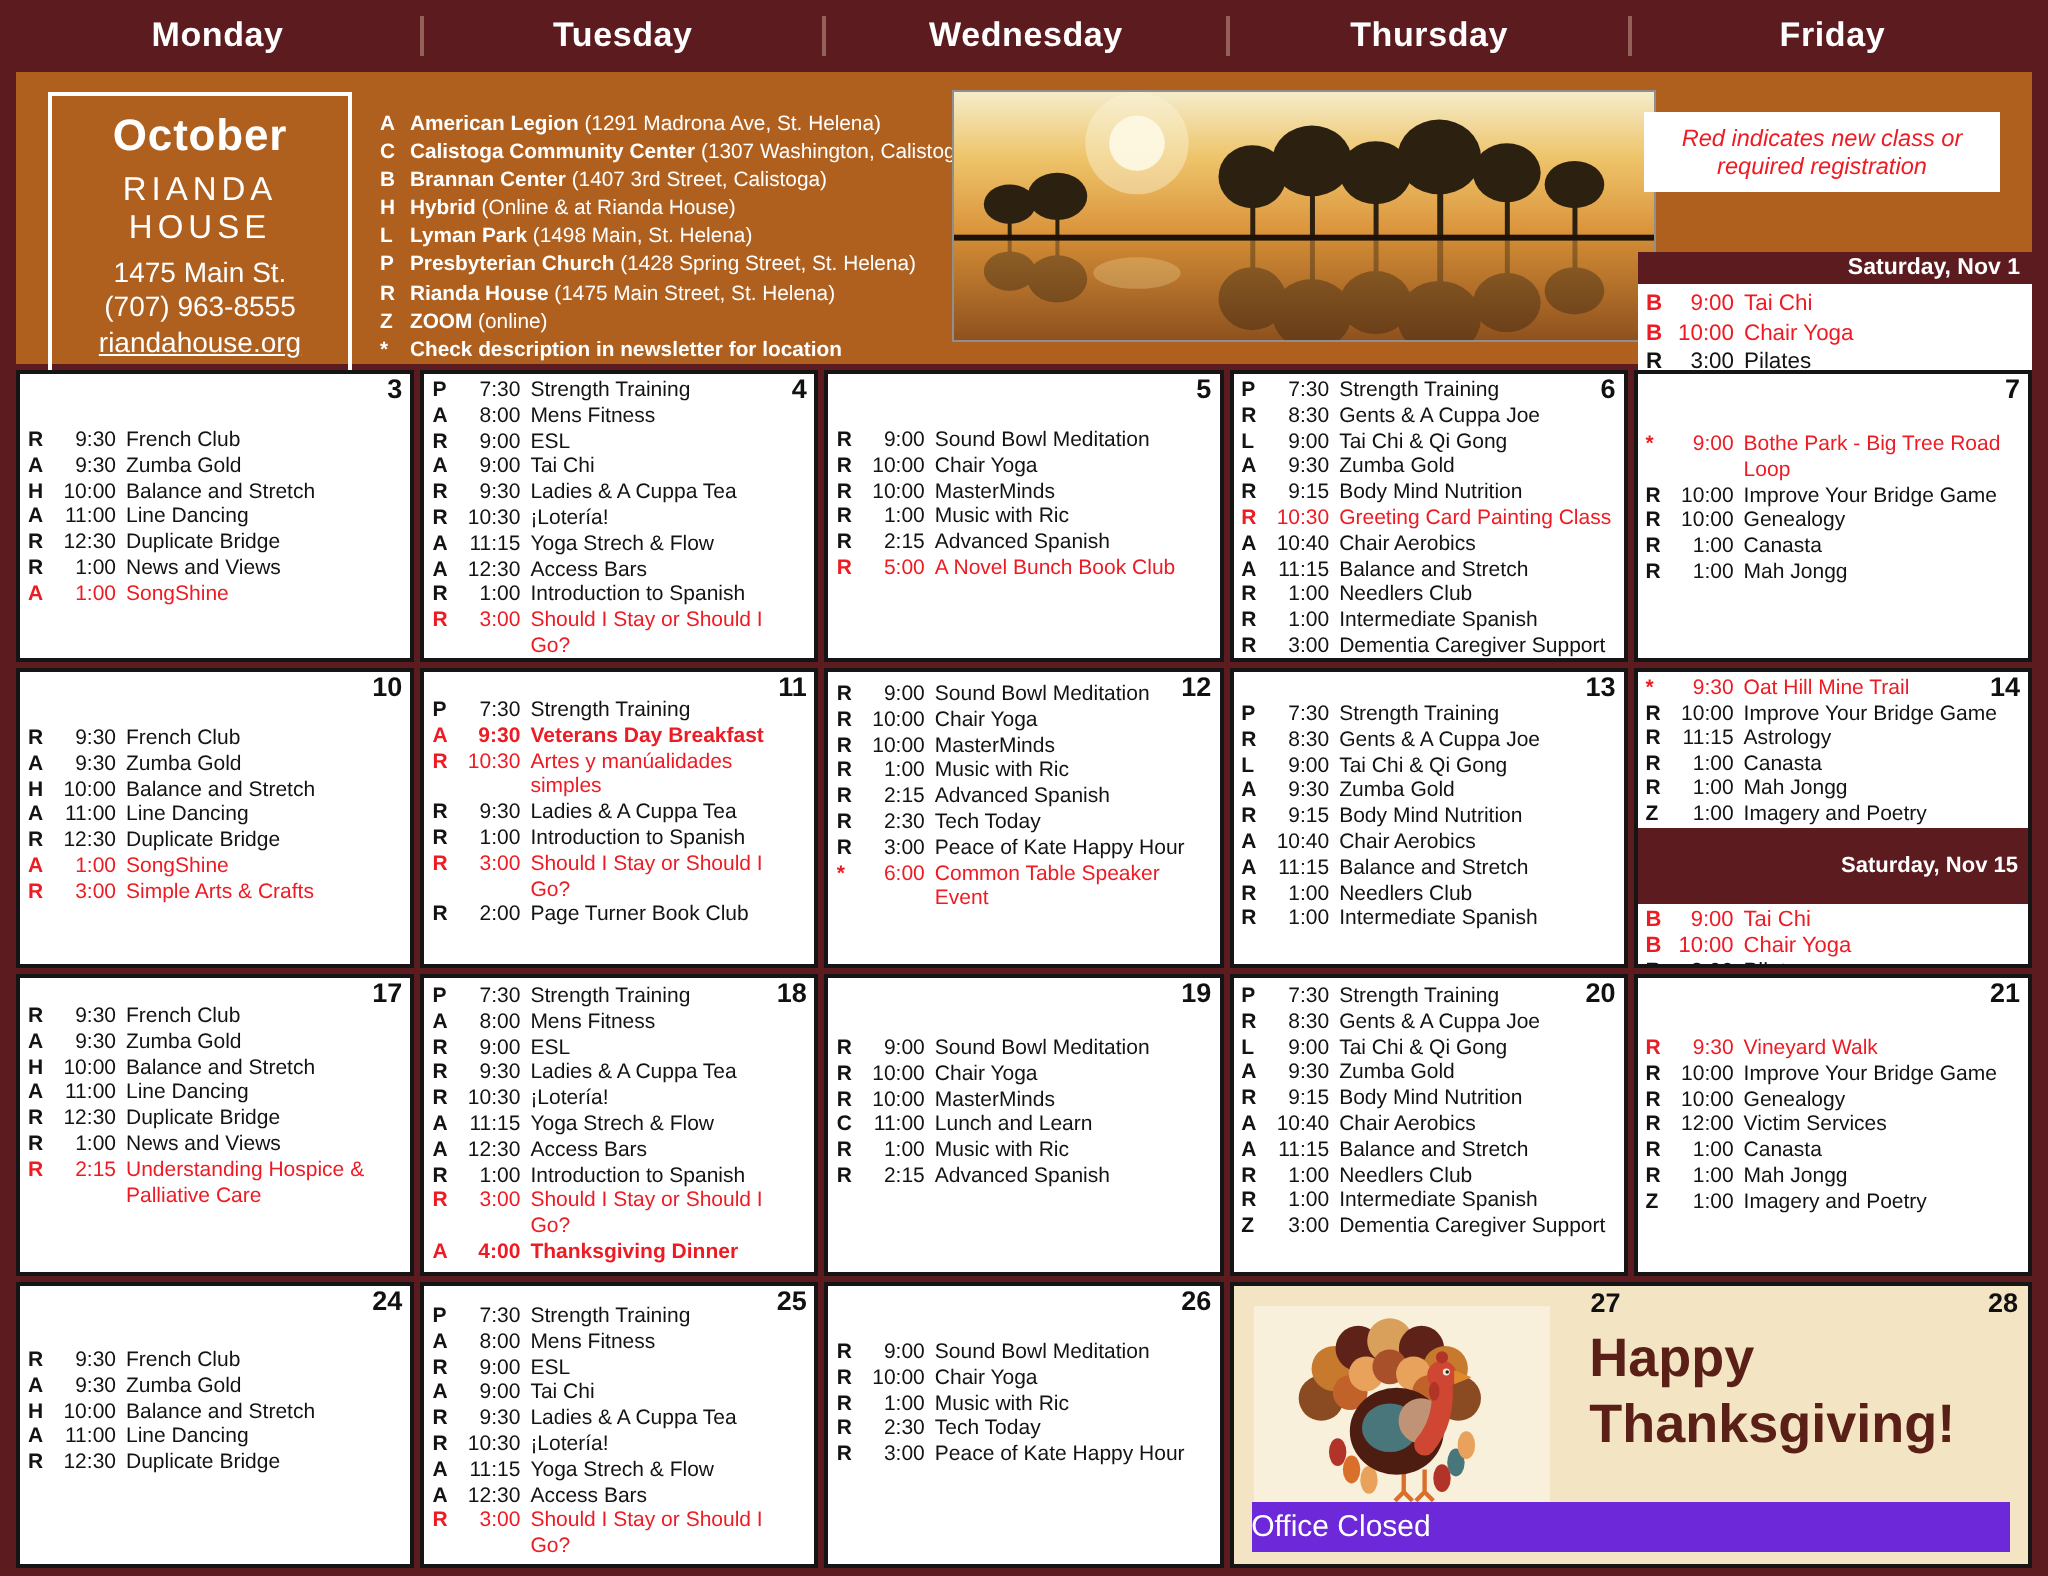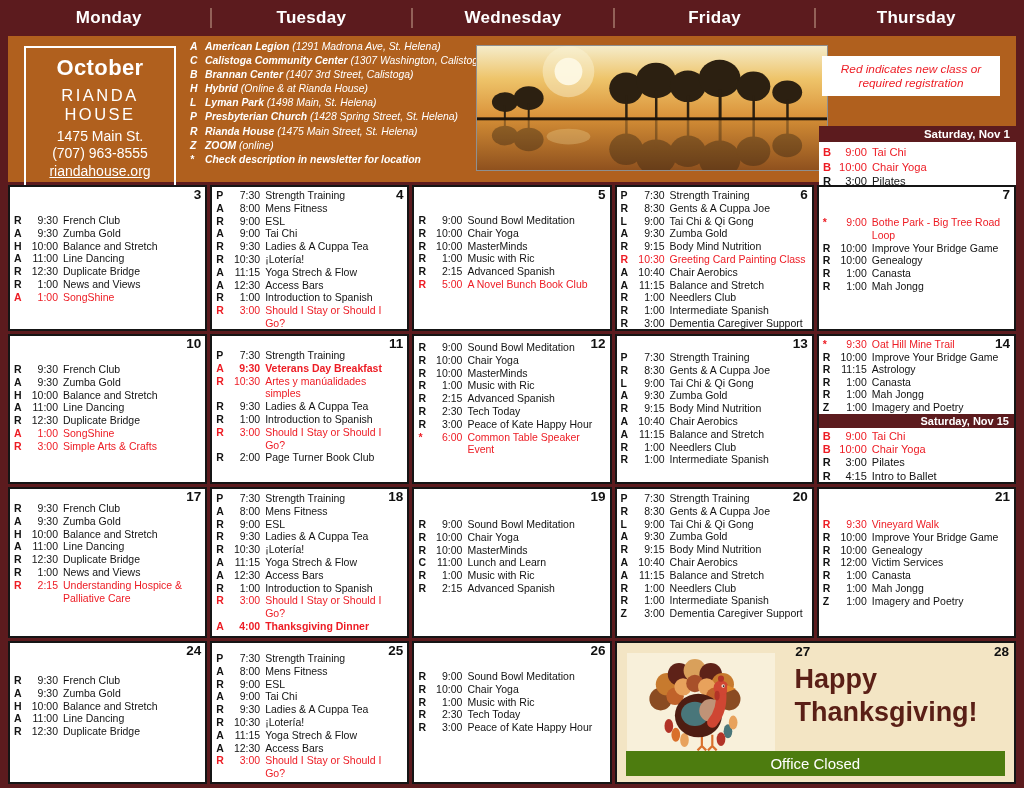--- a/index.html
+++ b/index.html
@@ -11,21 +11,21 @@
   .dayhead + .dayhead{border-left:2px solid rgba(214,183,160,.45);}
   
   .header{position:relative;height:146px;background:#b0601e;}
   .nov-box{position:absolute;left:16px;top:10px;width:152px;border:2px solid #fff;color:#fff;
            text-align:center;padding:7px 2px 9px;box-sizing:border-box;}
   .nov-month{font-size:22px;font-weight:700;letter-spacing:.4px;}
   .nov-org{font-size:16.5px;letter-spacing:2.5px;margin-top:5px;font-weight:400;}
   .nov-addr{font-size:14px;margin-top:4px;line-height:17px;}
   .nov-phone{font-size:14px;line-height:17px;text-align:center;}
   .nov-web{font-size:14px;line-height:18px;text-decoration:underline;color:#fff;display:inline-block;}
-  .legend{position:absolute;left:182px;top:4px;color:#fff;font-size:10.4px;line-height:14.1px;white-space:nowrap;font-style:italic;}
+  .legend{position:absolute;left:182px;top:20px;color:#fff;font-size:10.4px;line-height:14.1px;white-space:nowrap;}
   .lrow .lc{display:inline-block;width:15px;font-weight:700;}
   .lrow .ln{font-weight:700;}
   .lrow .ld{font-weight:400;}
   .landscape{position:absolute;left:468px;top:9px;width:352px;height:126px;border:1px solid #8f8f8f;
              box-sizing:border-box;background:#e9b95a;}
   .landscape svg{display:block;width:100%;height:100%;}
   .note-box{position:absolute;right:16px;top:20px;width:178px;background:#fff;color:#ed1c24;
             font-style:italic;font-size:11.8px;line-height:14px;text-align:center;padding:6px 3px;box-sizing:border-box;}
   .sat1{position:absolute;right:0;top:66px;width:197px;margin-top:24px;}
   .satbanner{background:#5c1b1e;color:#fff;font-weight:700;font-size:11.5px;text-align:right;padding:2px 6px;}
@@ -35,45 +35,45 @@
   .cell{background:#fff;border:2px solid #151515;position:relative;box-sizing:border-box;padding:1px 4px;overflow:hidden;}
   .dnum{position:absolute;top:0;right:4px;font-weight:700;font-size:13.5px;color:#111;}
   .ev{display:flex;font-size:10.5px;line-height:12.8px;color:#131313;}
   .ev .c{width:13px;font-weight:700;flex:none;}
   .ev .t{width:31px;text-align:right;flex:none;margin-right:5px;}
   .ev .n{flex:1;}
   .ev.red{color:#ed1c24;}
   .ev.bold{font-weight:700;}
   .ev.big{font-size:11.2px;line-height:14.6px;}
   .tight .ev{line-height:12.5px;}
-  .cell .satbanner.in-cell{margin:1px -4px;font-size:11px;padding:1px 5px;}
+  .cell .satbanner.in-cell{margin:1px -4px;font-size:11px;padding:13px 5px;}
   .satevs2{padding-top:1px;}
   .satevs2 .ev{font-size:11px;line-height:13.2px;}
   
   .tg{grid-column:span 2;background:#f3e5c4;padding:0;}
   .tg .dnum27{position:absolute;top:1px;left:calc(50% - 20px);font-weight:700;font-size:13.5px;color:#111;}
   .tg .dnum28{position:absolute;top:1px;right:5px;font-weight:700;font-size:13.5px;color:#111;}
   .tg-inner{display:flex;height:100%;}
   .turkey-box{width:148px;height:100px;background:#f8f0da;margin:10px 0 0 10px;flex:none;}
   .turkey-box svg{display:block;width:100%;height:100%;}
   .tg-text{flex:1;color:#5a1f16;font-weight:700;font-size:27px;line-height:33px;padding:20px 0 0 20px;}
-  .office{position:absolute;left:9px;right:9px;bottom:6px;background:#4d7c0f;color:#fff;text-align:center;
+  .office{position:absolute;left:9px;right:9px;bottom:6px;background:#6d28d9;color:#fff;
           font-size:15px;padding:4px 0;}
 </style>
 </head>
 <body>
 
 <div class="page">
 
   <div class="topband">
       <div class="dayhead">Monday</div>
       <div class="dayhead">Tuesday</div>
       <div class="dayhead">Wednesday</div>
+      <div class="dayhead">Thursday</div>
       <div class="dayhead">Friday</div>
-      <div class="dayhead">Thursday</div>
     </div>
 
   <div class="header">
     <div class="nov-box">
       <div class="nov-month">October</div>
       <div class="nov-org">RIANDA HOUSE</div>
       <div class="nov-addr">1475 Main St.</div>
       <div class="nov-phone">(707) 963-8555</div>
       <a class="nov-web" href="#">riandahouse.org</a>
     </div>

